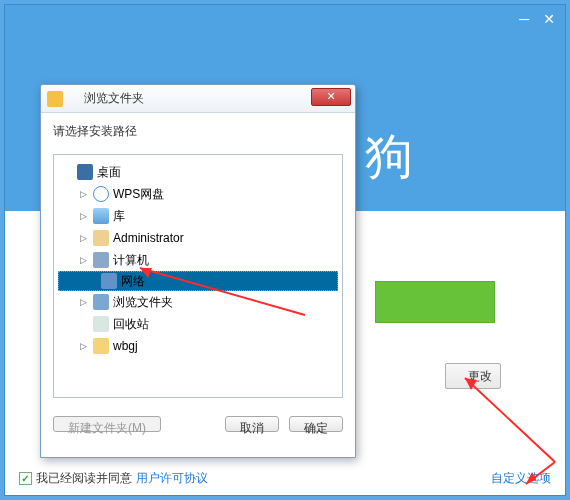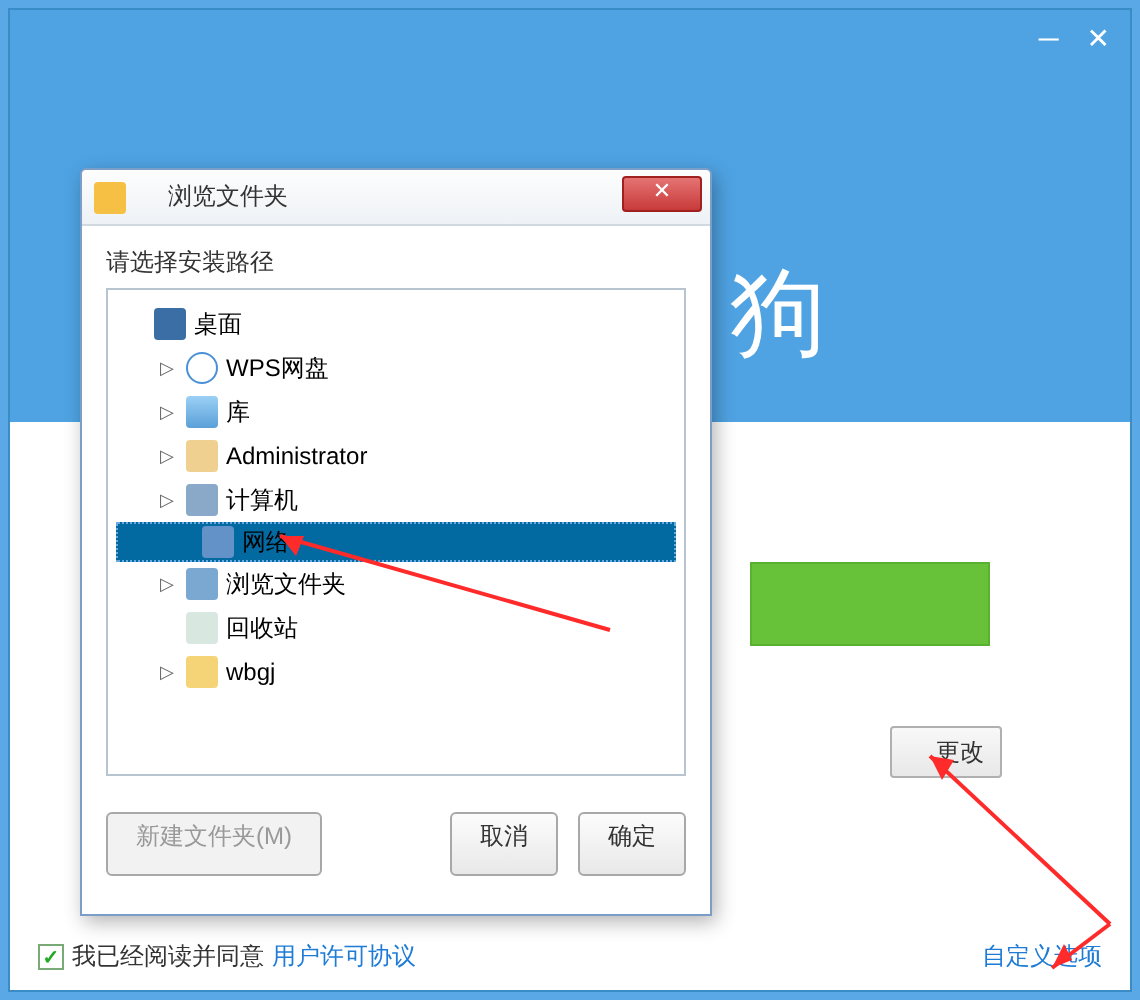--- a/index.html
+++ b/index.html
@@ -14,40 +14,40 @@
 .agree-group{display:flex;align-items:center;gap:4px;}
 .chk{width:13px;height:13px;background:#fff;border:1px solid #7a7;display:inline-flex;align-items:center;justify-content:center;color:#2a2;font-size:10px;font-weight:bold;}
 .agree-text{color:#333;}
 .link{color:#1e7bd6;cursor:pointer;}
 .dialog{position:absolute;left:40px;top:84px;width:316px;height:374px;background:#fff;border:1px solid #7a9ec7;box-shadow:2px 3px 10px rgba(0,0,0,0.3);border-radius:3px 3px 0 0;}
 .dlg-title{height:28px;background:linear-gradient(#fdfdfd,#eef2f6);border-bottom:1px solid #d0d8e0;display:flex;align-items:center;padding:0 6px;position:relative;border-radius:3px 3px 0 0;gap:15px;}
 .dlg-icon{width:16px;height:16px;background:#f5c044;border-radius:2px;margin-right:6px;}
 .dlg-title-text{color:#333;}
 .dlg-close{position:absolute;right:4px;top:3px;width:40px;height:18px;background:linear-gradient(#e57373,#c83a3a);border:1px solid #a02020;border-radius:2px;color:#fff;text-align:center;line-height:15px;font-size:11px;cursor:pointer;}
 .dlg-body{padding:10px 12px;}
-.dlg-prompt{color:#333;margin-bottom:4px;}
+.dlg-prompt{color:#333;margin-bottom:14px;}
 .tree-box{border:1px solid #b8c4d0;height:244px;padding:6px 4px;overflow:hidden;}
 .tree-item{display:flex;align-items:center;height:22px;gap:4px;padding-left:4px;cursor:pointer;}
 .expander{width:11px;height:11px;display:inline-flex;align-items:center;justify-content:center;color:#666;font-size:9px;}
 .expander.blank{visibility:hidden;}
 .node-icon{width:16px;height:16px;display:inline-block;border-radius:2px;}
 .ic-desktop{background:#3b6ea5;}
 .ic-cloud{background:#fff;border:1.5px solid #4a90d9;border-radius:50%;}
 .ic-lib{background:linear-gradient(#9bd0f5,#5aa0d8);}
 .ic-user{background:#f0d090;}
 .ic-computer{background:#8aa8c8;}
 .ic-network{background:#6292c8;}
 .ic-panel{background:#7aa8d0;}
 .ic-recycle{background:#d8e8e0;}
 .ic-folder{background:#f5d478;}
 .lvl1{padding-left:20px;}
 .lvl2{padding-left:42px;}
 .hl{background:#0369a1;border:1px dotted #6aa8e0;height:20px;}
 .dlg-footer{display:flex;gap:10px;padding:8px 12px 0;align-items:center;}
-.dlg-btn{height:32px;background:linear-gradient(#fcfcfc,#e8e8e8);border:1px solid #a8a8a8;border-radius:3px;padding:0 14px;cursor:pointer;color:#333;line-height:22px;}
+.dlg-btn{height:16px;background:linear-gradient(#fcfcfc,#e8e8e8);border:1px solid #a8a8a8;border-radius:3px;padding:0 14px;cursor:pointer;color:#333;line-height:22px;}
 .dlg-btn.disabled{color:#999;background:#f2f2f2;}
 .spacer{flex:1;}
 .watermark{position:absolute;left:220px;top:238px;color:#dcdcdc;font-size:24px;font-weight:bold;pointer-events:none;}
 .watermark small{display:block;font-size:11px;color:#e2e2e2;}
 .arrow{position:absolute;pointer-events:none;}
 .arrow line{stroke:#ff2a2a;stroke-width:2;}
 .arrow polygon{fill:#ff2a2a;}
 </style>
 </head>
 <body>

